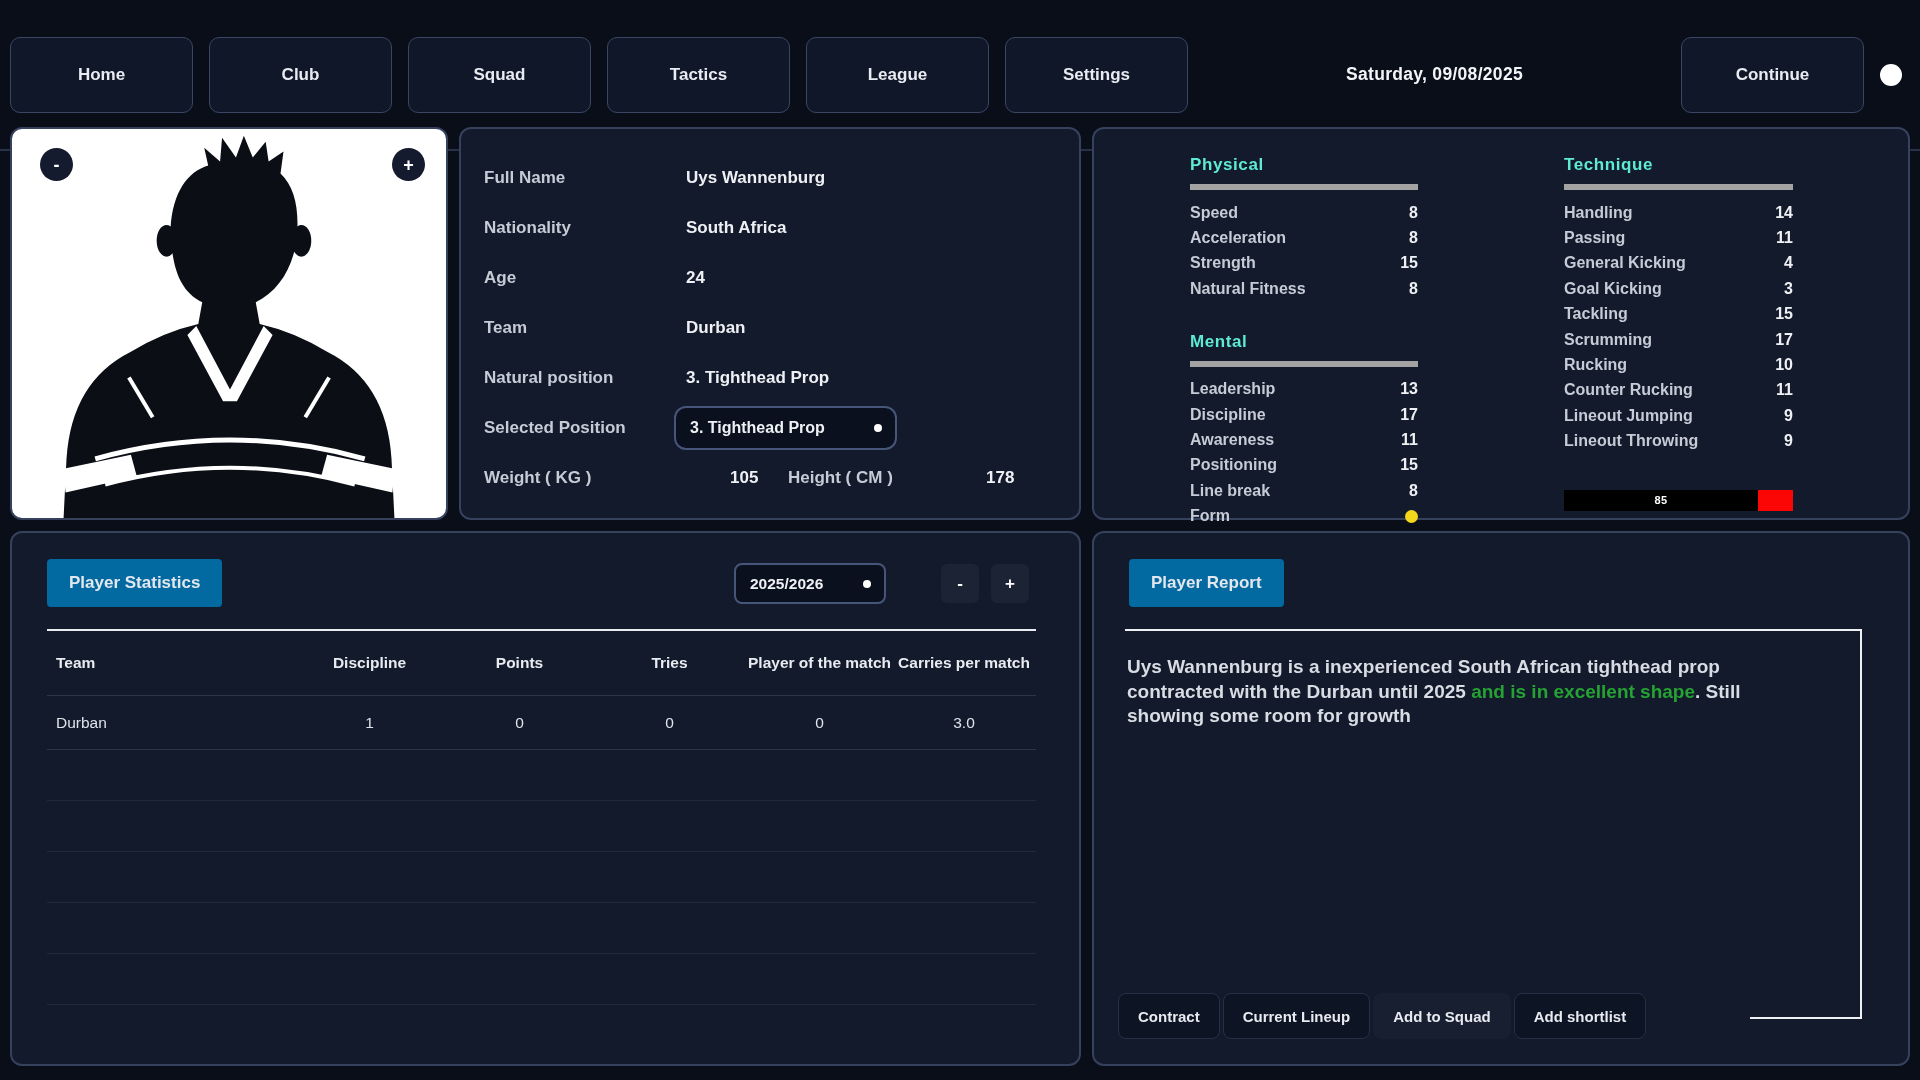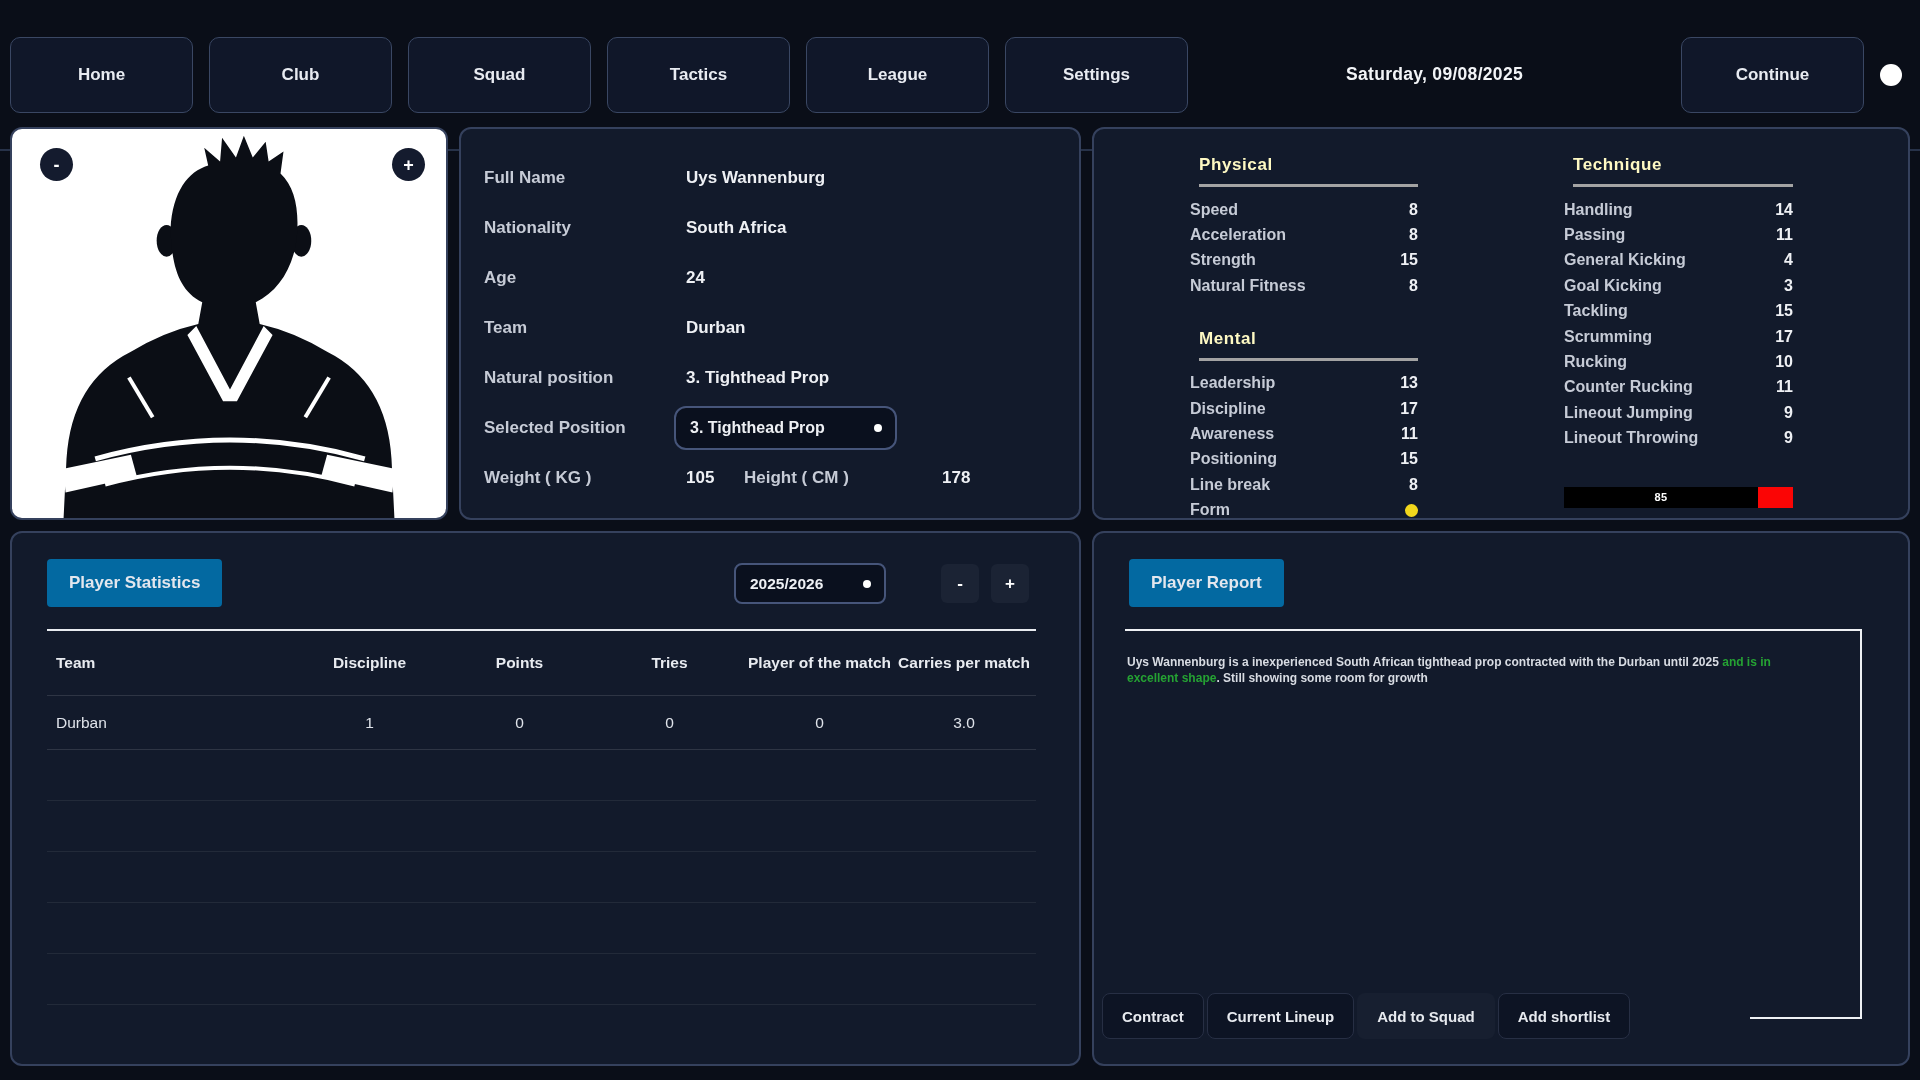--- a/index.html
+++ b/index.html
@@ -29,29 +29,29 @@
   
   .info-panel{padding:24px 23px 0 23px;}
   .info-row{display:flex;align-items:center;height:50px;}
   .info-label{width:202px;flex:0 0 202px;color:#c6cbd6;font-weight:bold;font-size:17px;}
   .info-value{color:#eef0f4;font-weight:bold;font-size:17px;}
   .select{background:#0a101e;border:2px solid #46557a;display:flex;align-items:center;
           justify-content:space-between;padding:0 13px 0 14px;color:#eef0f4;font-weight:bold;
           box-sizing:border-box;cursor:pointer;}
   .select .dot{width:8px;height:8px;background:#fff;border-radius:50%;}
   .pos-select{margin-left:-12px;width:223px;height:44px;border-radius:12px;font-size:16px;}
-  .wval{width:58px;}
+  .wval{width:58px;margin-left:44px;}
   .hlabel{width:166px;flex:0 0 166px;margin-left:0;}
   .hval{margin-left:32px;}
   
   .attr-col{position:absolute;top:26px;}
   .col-left{left:96px;width:228px;}
   .col-right{left:470px;width:229px;}
-  .attr-col h3{font-size:17px;color:#fef9c3;letter-spacing:.6px;border-bottom:3px solid #a3a3a3;
-               padding:0 0 9px 0;margin:0 0 10px 9px;font-weight:bold;}
+  .attr-col h3{font-size:17px;color:#5eead4;letter-spacing:.6px;border-bottom:6px solid #a3a3a3;
+               padding:0 0 9px 0;margin:0 0 10px 0;font-weight:bold;}
   .mental-h{margin-top:30px !important;}
   .attr-row{display:flex;justify-content:space-between;align-items:center;height:25.4px;}
   .attr-label{color:#c6cbd6;font-weight:bold;font-size:16px;}
   .attr-value{color:#eef0f4;font-weight:bold;font-size:16px;}
   .form-dot{width:13px;height:13px;border-radius:50%;background:#f2d71c;}
   .cond-bar{margin-top:36px;display:flex;height:21px;}
   .cond-black{flex:1;background:#000;color:#fff;font-size:11px;font-weight:bold;
               display:flex;align-items:center;justify-content:center;letter-spacing:.5px;}
   .cond-red{width:35px;background:#fb0505;}
   
@@ -69,23 +69,23 @@
   .th{font-weight:bold;font-size:15.5px;color:#e8ebf0;text-align:center;line-height:1.15;}
   .th:first-child{text-align:left;padding-left:9px;}
   .data-row{height:53px;align-items:center;border-bottom:1px solid rgba(255,255,255,.12);}
   .td{text-align:center;font-size:15.5px;color:#dfe3ea;}
   .td:first-child{text-align:left;padding-left:9px;}
   .t-row.empty{height:50px;border-bottom:1px solid rgba(255,255,255,.07);}
   
   .report-box{position:absolute;left:31px;top:96px;width:735px;height:388px;
               border-top:2px solid #eef0f4;border-right:2px solid #eef0f4;}
   .report-box::after{content:"";position:absolute;right:-2px;bottom:0;width:112px;height:2px;background:#eef0f4;}
-  .report-box p{margin:24px 55px 0 2px;font-size:12px;font-weight:bold;line-height:1.3;color:#d8dce3;}
+  .report-box p{margin:24px 55px 0 2px;font-size:19px;font-weight:bold;line-height:1.3;color:#d8dce3;}
   .green{color:#25a233;}
-  .report-actions{position:absolute;left:8px;top:460px;display:flex;gap:3px;}
+  .report-actions{position:absolute;left:24px;top:460px;display:flex;gap:3px;}
   .action-btn{height:46px;padding:0 19px;min-width:94px;font-weight:bold;font-size:15px;color:#e7eaef;
               background:#0d1424;border:1px solid #272f44;border-radius:8px;cursor:pointer;font-family:inherit;}
   .action-btn[data-variant="light"]{background:#171f30;border-color:transparent;}
 </style>
 </head>
 <body>
 
 <div class="stage">
 
   <header class="navbar">

